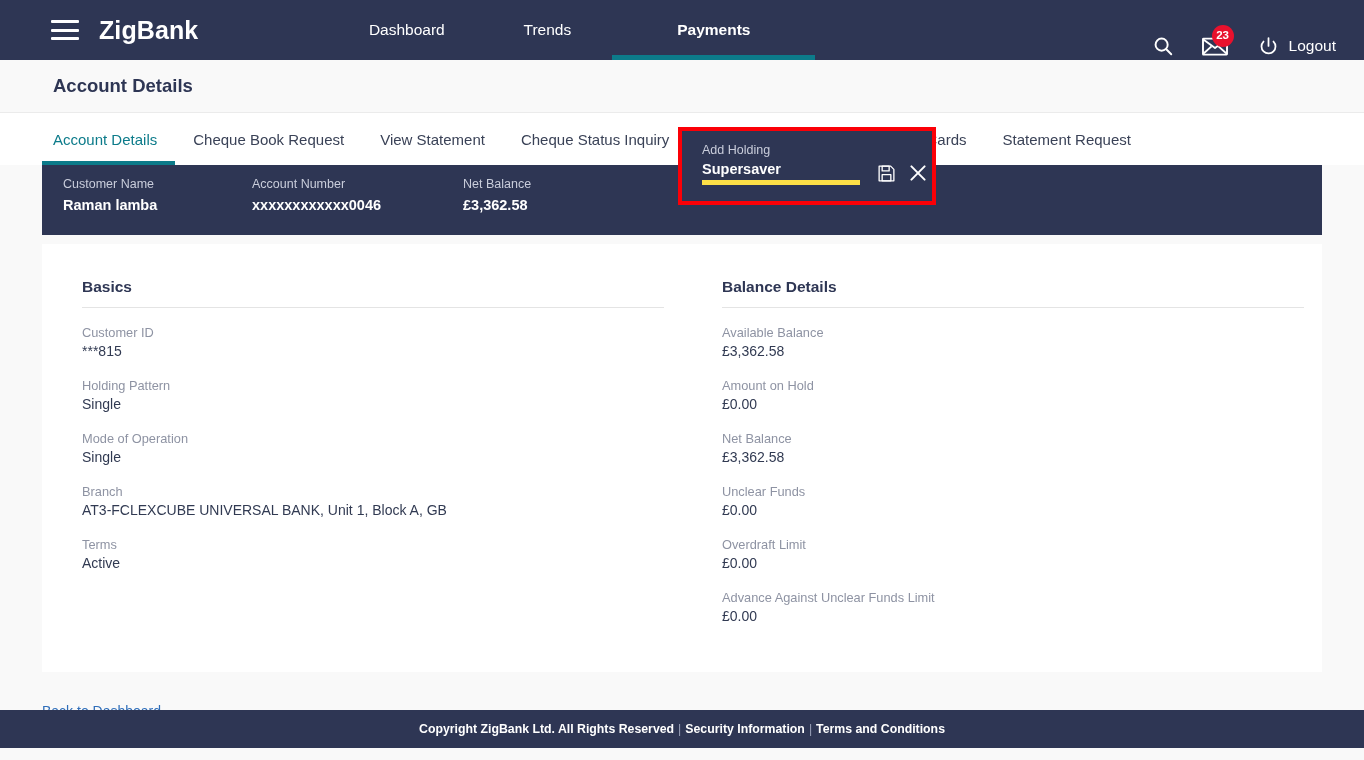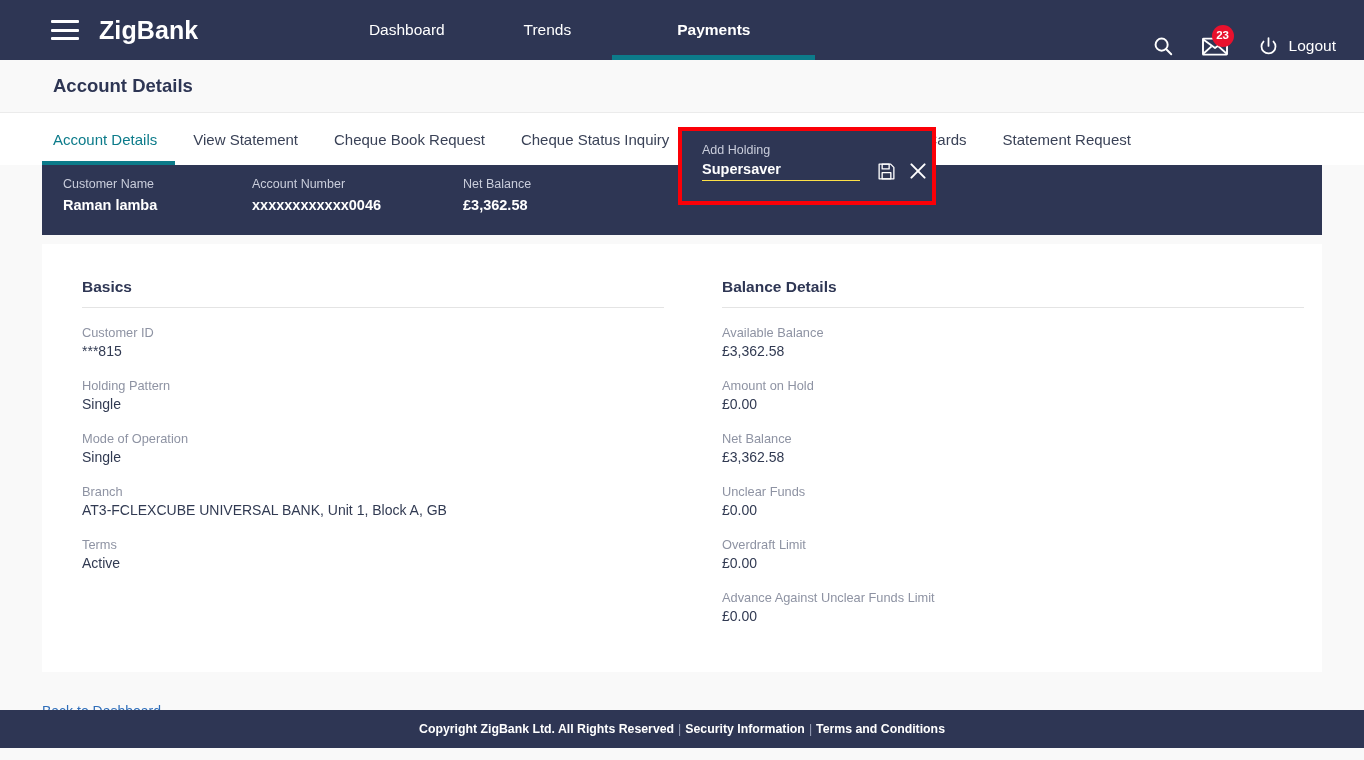--- a/index.html
+++ b/index.html
@@ -215,21 +215,21 @@
   }
   .nick-row {
     display: flex;
     align-items: center;
     margin-top: 2px;
   }
   .nick-input {
     width: 158px;
     background: transparent;
     border: none;
-    border-bottom: 1px solid #fde047;
+    border-bottom: 5px solid #fde047;
     color: #ffffff;
     font-family: "Liberation Sans", sans-serif;
     font-size: 14.5px;
     font-weight: 700;
     padding: 0 0 3px 0;
     outline: none;
   }
   .nick-icon {
     margin-left: 18px;
     cursor: pointer;
@@ -374,24 +374,24 @@
 
 <div class="pagetitle-bar">
   <div class="pagetitle">Account Details</div>
 </div>
 
 <div class="tabbar">
   <div class="tab active">
     <span>Account Details</span>
   </div>
   <div class="tab">
+    <span>Cheque Book Request</span>
+  </div>
+  <div class="tab">
     <span>View Statement</span>
-  </div>
-  <div class="tab">
-    <span>Cheque Book Request</span>
   </div>
   <div class="tab">
     <span>Cheque Status Inquiry</span>
   </div>
   <div class="tab">
     <span>Stop/Unblock Cheque</span>
   </div>
   <div class="tab">
     <span>Debit Cards</span>
   </div>

